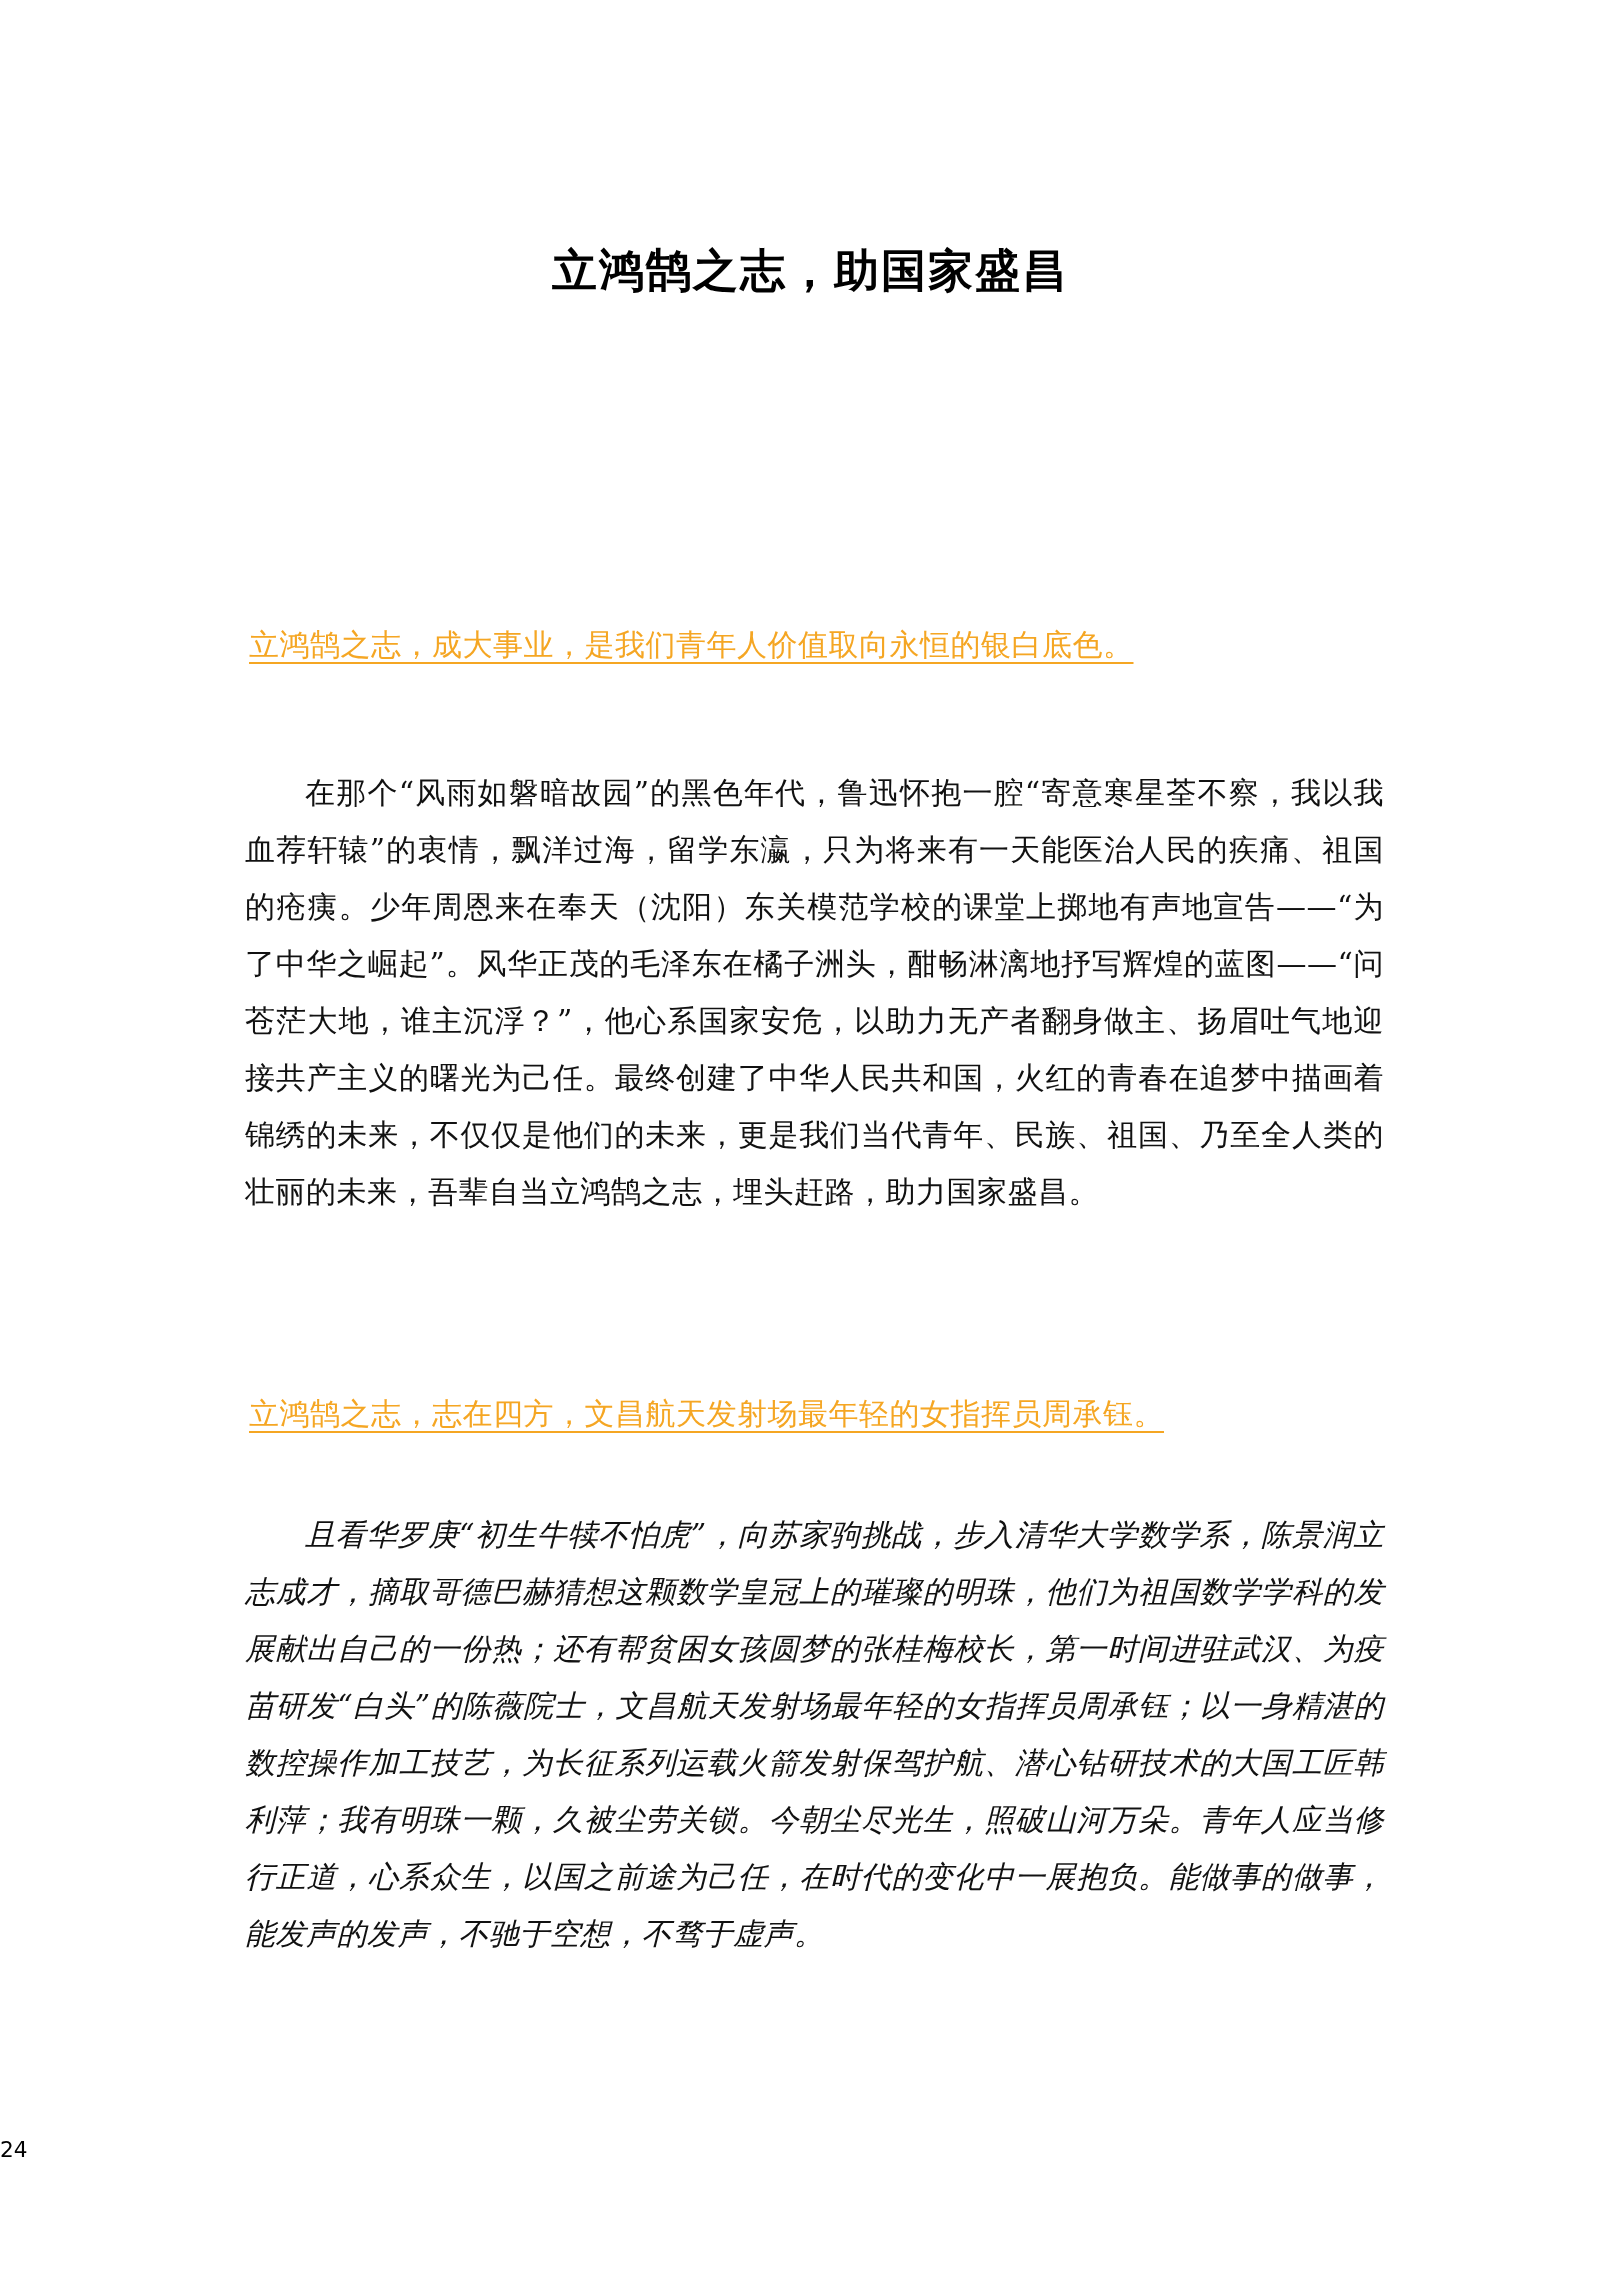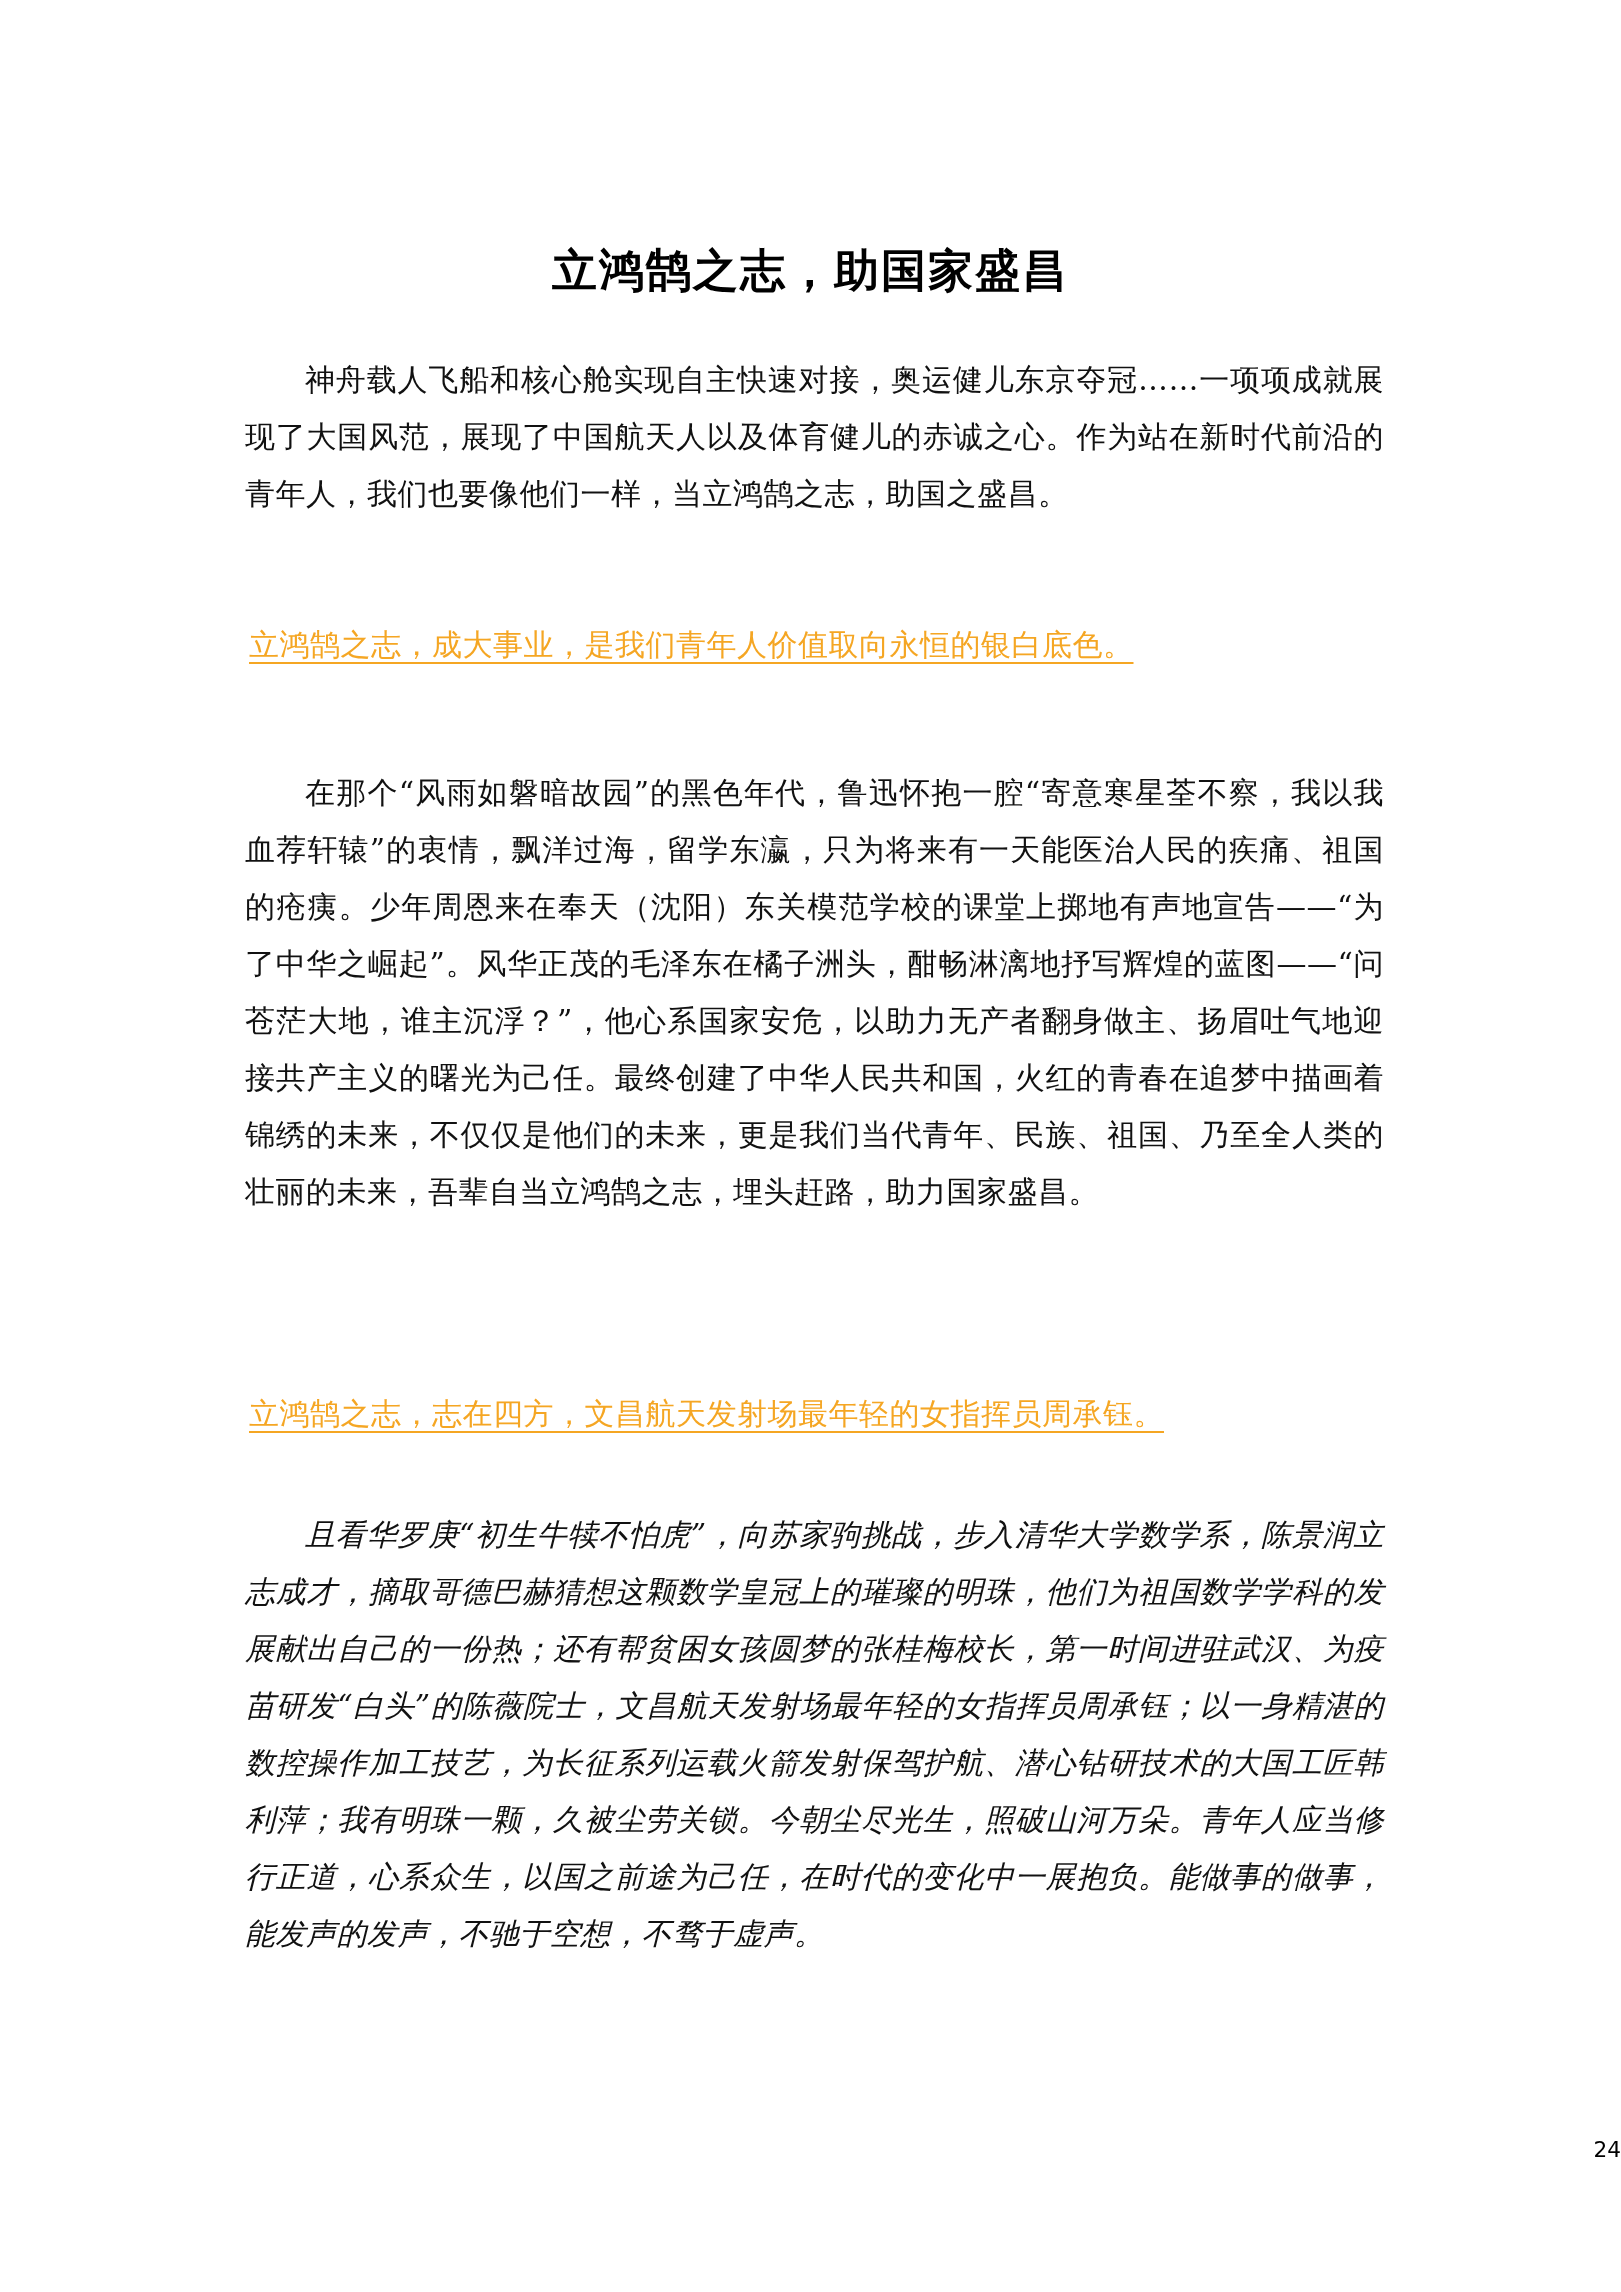--- a/index.html
+++ b/index.html
@@ -61,33 +61,32 @@
     .p1 { top: 351px; }
     .h1 { top: 616px; }
     .p2 { top: 764px; }
     .h2 { top: 1385px; }
     .p3 { top: 1506px; font-style: italic; }
     .page-number {
       position: absolute;
       top: 2137px;
       left: 0;
       width: 1621px;
-      text-align: right;
+      text-align: left;
       font-family: "DejaVu Sans", "Liberation Sans", sans-serif;
       font-size: 21.6px;
       color: #000;
     }
   </style>
 </head>
 <body>
 
 <div class="page">
   <h1 class="title">立鸿鹄之志，助国家盛昌</h1>
 
-  <p class="content para p1">神舟载人飞船和核心舱实现自主快速对接，奥运健儿东京夺冠……一项项成就展现了大国风范，展现了中国航天人以及体育健儿的赤诚之心。作为站在新时代前沿的青年人，我们也要像他们一样，当立鸿鹄之志，助国之盛昌。</p>
 
   <p class="heading h1">立鸿鹄之志，成大事业，是我们青年人价值取向永恒的银白底色。</p>
 
   <p class="content para p2">在那个“风雨如磐暗故园”的黑色年代，鲁迅怀抱一腔“寄意寒星荃不察，我以我血荐轩辕”的衷情，飘洋过海，留学东瀛，只为将来有一天能医治人民的疾痛、祖国的疮痍。少年周恩来在奉天（沈阳）东关模范学校的课堂上掷地有声地宣告——“为了中华之崛起”。风华正茂的毛泽东在橘子洲头，酣畅淋漓地抒写辉煌的蓝图——“问苍茫大地，谁主沉浮？”，他心系国家安危，以助力无产者翻身做主、扬眉吐气地迎接共产主义的曙光为己任。最终创建了中华人民共和国，火红的青春在追梦中描画着锦绣的未来，不仅仅是他们的未来，更是我们当代青年、民族、祖国、乃至全人类的壮丽的未来，吾辈自当立鸿鹄之志，埋头赶路，助力国家盛昌。</p>
 
   <p class="heading h2">立鸿鹄之志，志在四方，文昌航天发射场最年轻的女指挥员周承钰。</p>
 
   <p class="content para p3">且看华罗庚“初生牛犊不怕虎”，向苏家驹挑战，步入清华大学数学系，陈景润立志成才，摘取哥德巴赫猜想这颗数学皇冠上的璀璨的明珠，他们为祖国数学学科的发展献出自己的一份热；还有帮贫困女孩圆梦的张桂梅校长，第一时间进驻武汉、为疫苗研发“白头”的陈薇院士，文昌航天发射场最年轻的女指挥员周承钰；以一身精湛的数控操作加工技艺，为长征系列运载火箭发射保驾护航、潜心钻研技术的大国工匠韩利萍；我有明珠一颗，久被尘劳关锁。今朝尘尽光生，照破山河万朵。青年人应当修行正道，心系众生，以国之前途为己任，在时代的变化中一展抱负。能做事的做事，能发声的发声，不驰于空想，不骛于虚声。</p>
 
   <div class="page-number">24</div>

